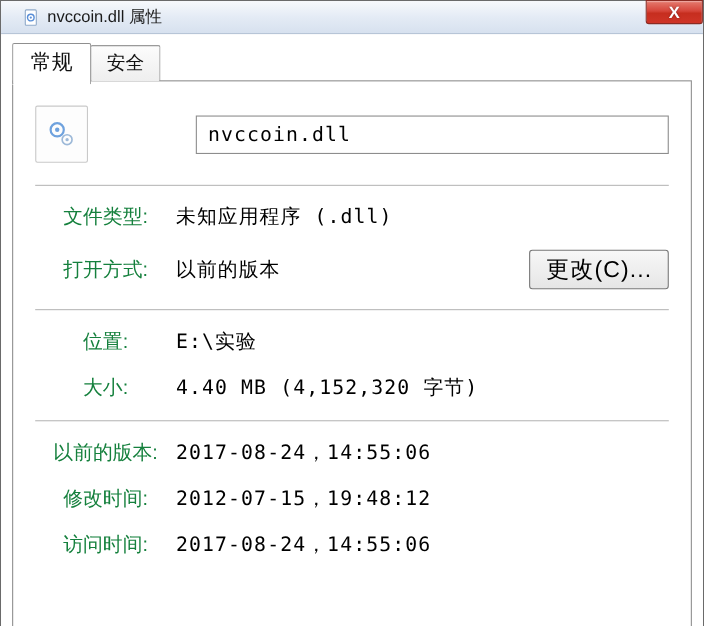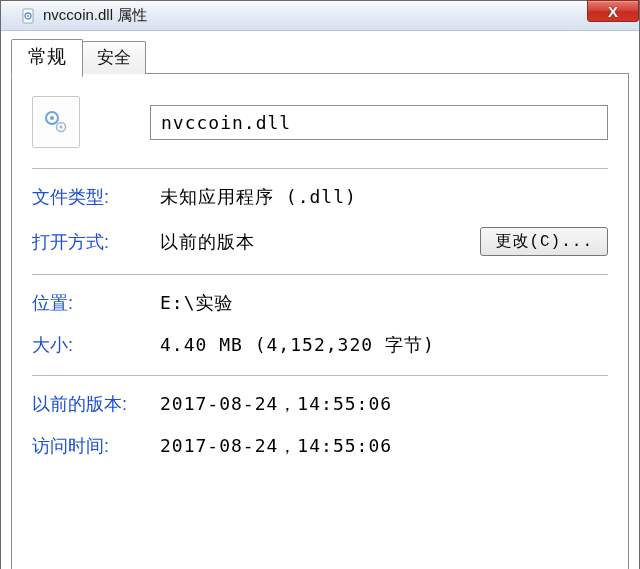--- a/index.html
+++ b/index.html
@@ -113,47 +113,49 @@
       background: #fdfdfd;
     }
     .filename-box {
       flex: 1;
       border: 1px solid #8d8d8d;
       padding: 6px 10px;
       font-size: 18px;
       font-family: "SimSun","NSimSun",monospace;
       letter-spacing: 1px;
       background:#fff;
+      margin-left:28px;
     }
     .sep {
       border: none;
       border-top: 1px solid #b8b8b8;
       margin: 10px 0 16px 0;
     }
     .row {
       display: flex;
       align-items: center;
       margin-bottom: 18px;
       font-size: 18px;
     }
     .row-label {
       width: 128px;
-      color: #1d4ed8;
+      color: #15803d;
+      text-align: center;
     }
     .row-value {
       flex: 1;
       font-family: "SimSun","NSimSun",monospace;
       letter-spacing: 1px;
     }
     .change-btn {
       border: 1px solid #767676;
       background: linear-gradient(to bottom,#f7f7f7,#e6e6e6);
       padding: 3px 14px;
-      font-size: 16px;
-      font-family: Liberation Mono, monospace;
+      font-size: 21px;
+      font-family: Liberation Sans, sans-serif;
       border-radius: 3px;
       cursor: default;
       margin-left: 10px;
       letter-spacing: 1px;
     }
   </style>
 </head>
 <body>
 
 <div class="window">
@@ -219,20 +221,24 @@
       </div>
 
 
       <hr class="sep">
 
       <div class="row">
         <div class="row-label">以前的版本:</div>
         <div class="row-value">2017-08-24，14:55:06</div>
       </div>
 
+      <div class="row">
+        <div class="row-label">修改时间:</div>
+        <div class="row-value">2012-07-15，19:48:12</div>
+      </div>
 
       <div class="row">
         <div class="row-label">访问时间:</div>
         <div class="row-value">2017-08-24，14:55:06</div>
       </div>
 
     </div>
   </div>
 </div>
 

